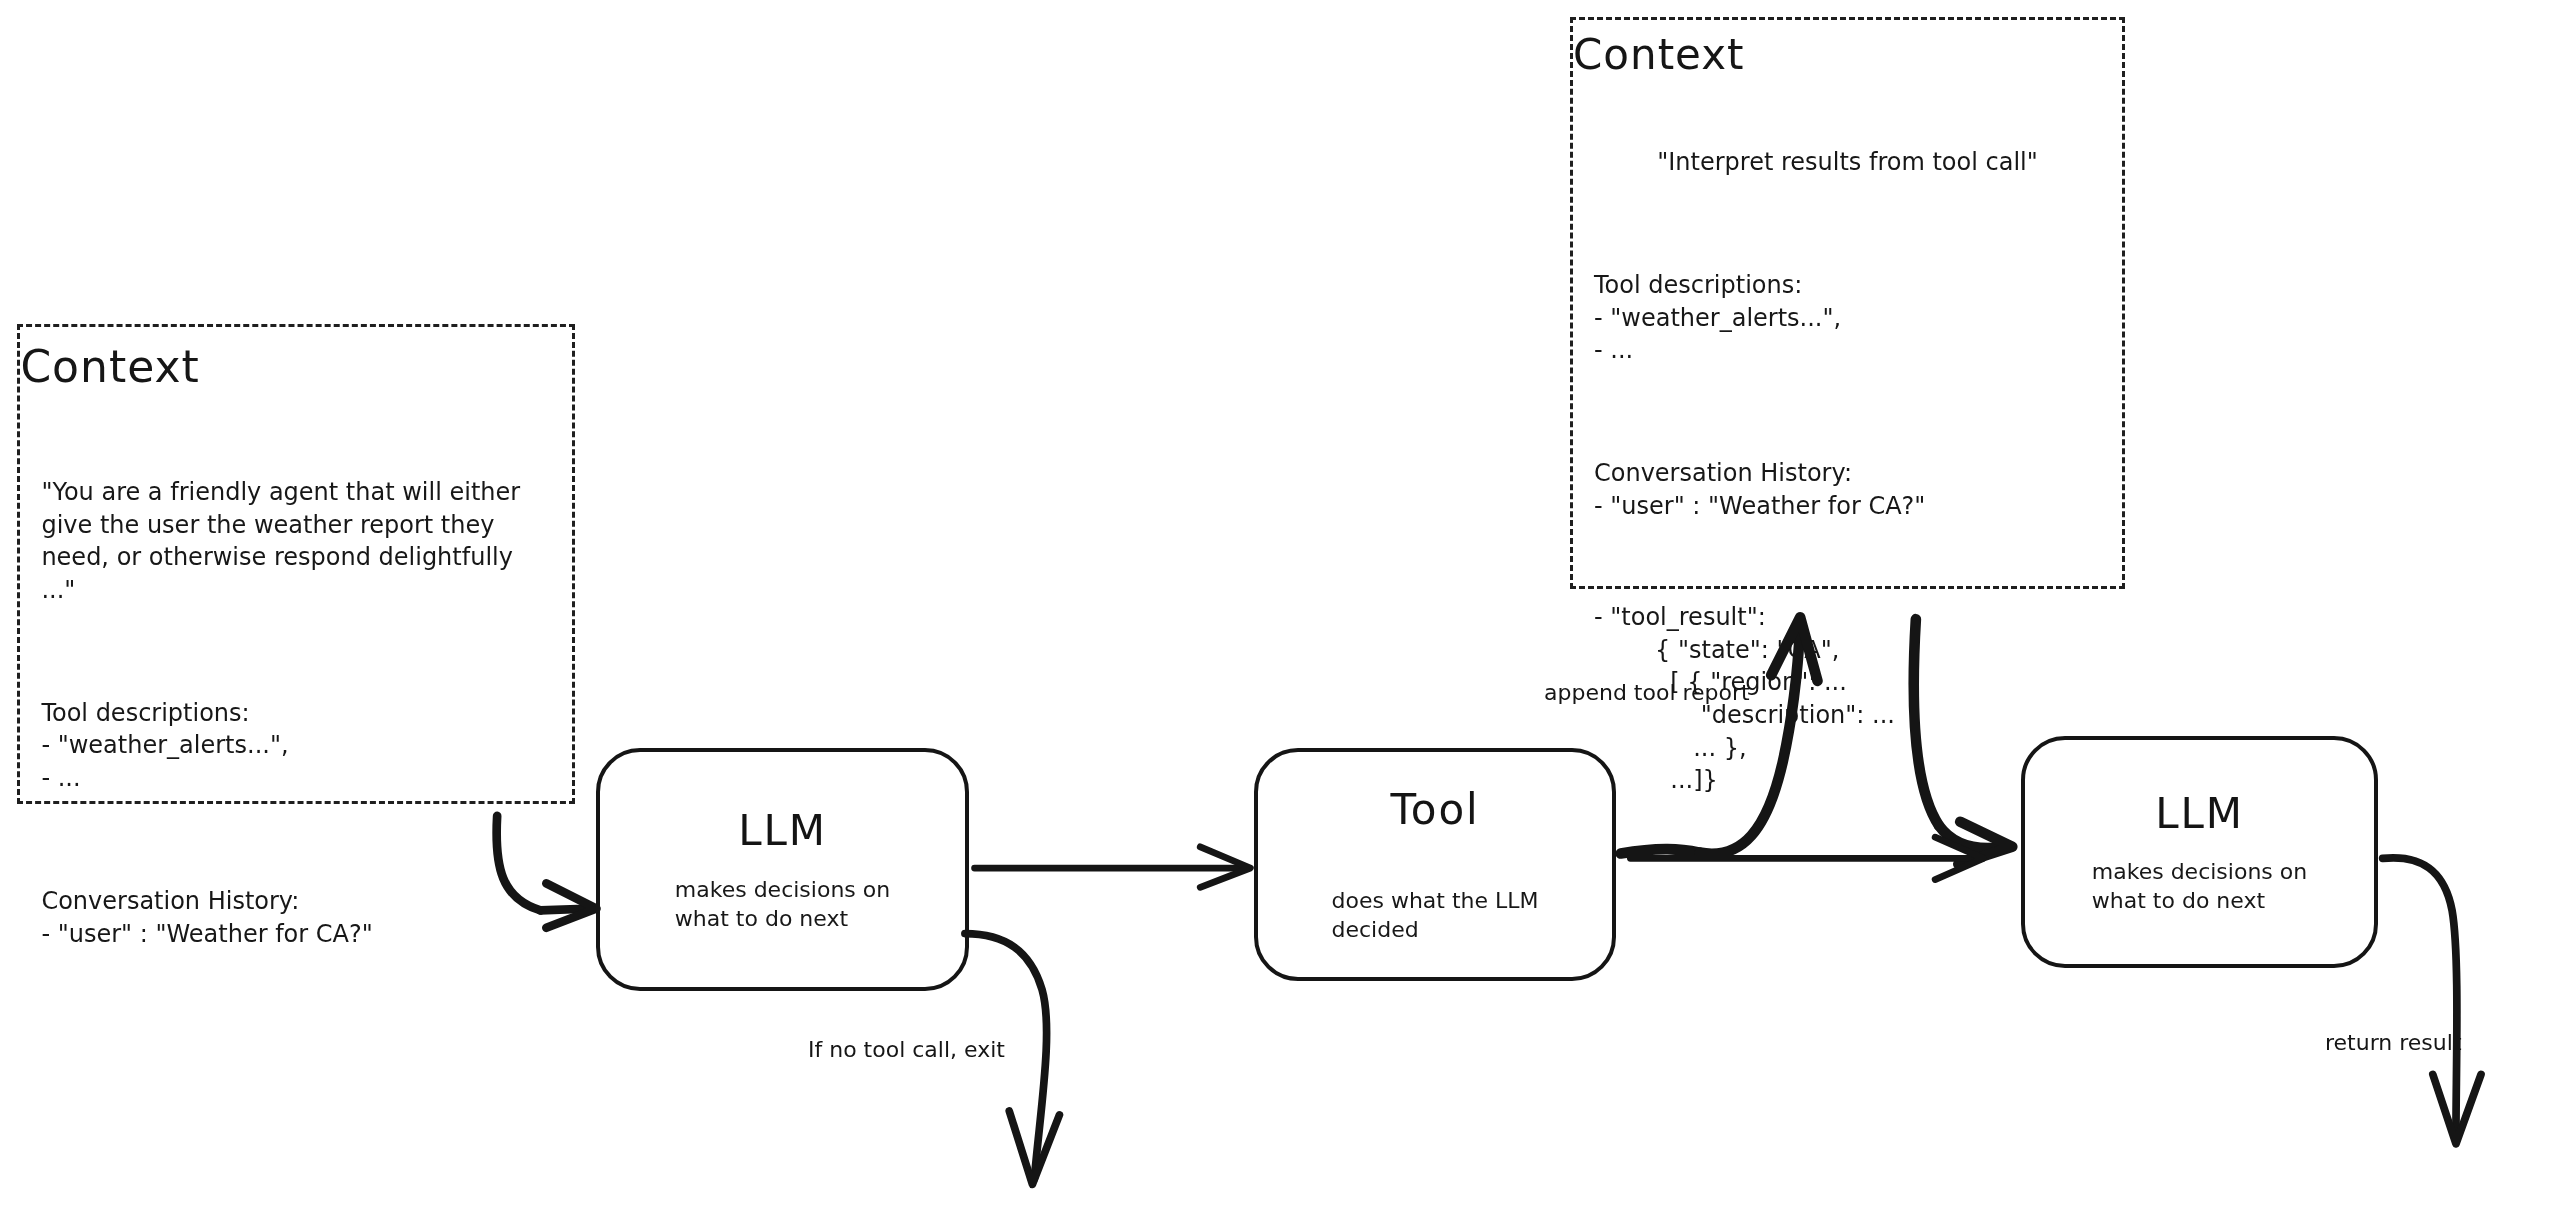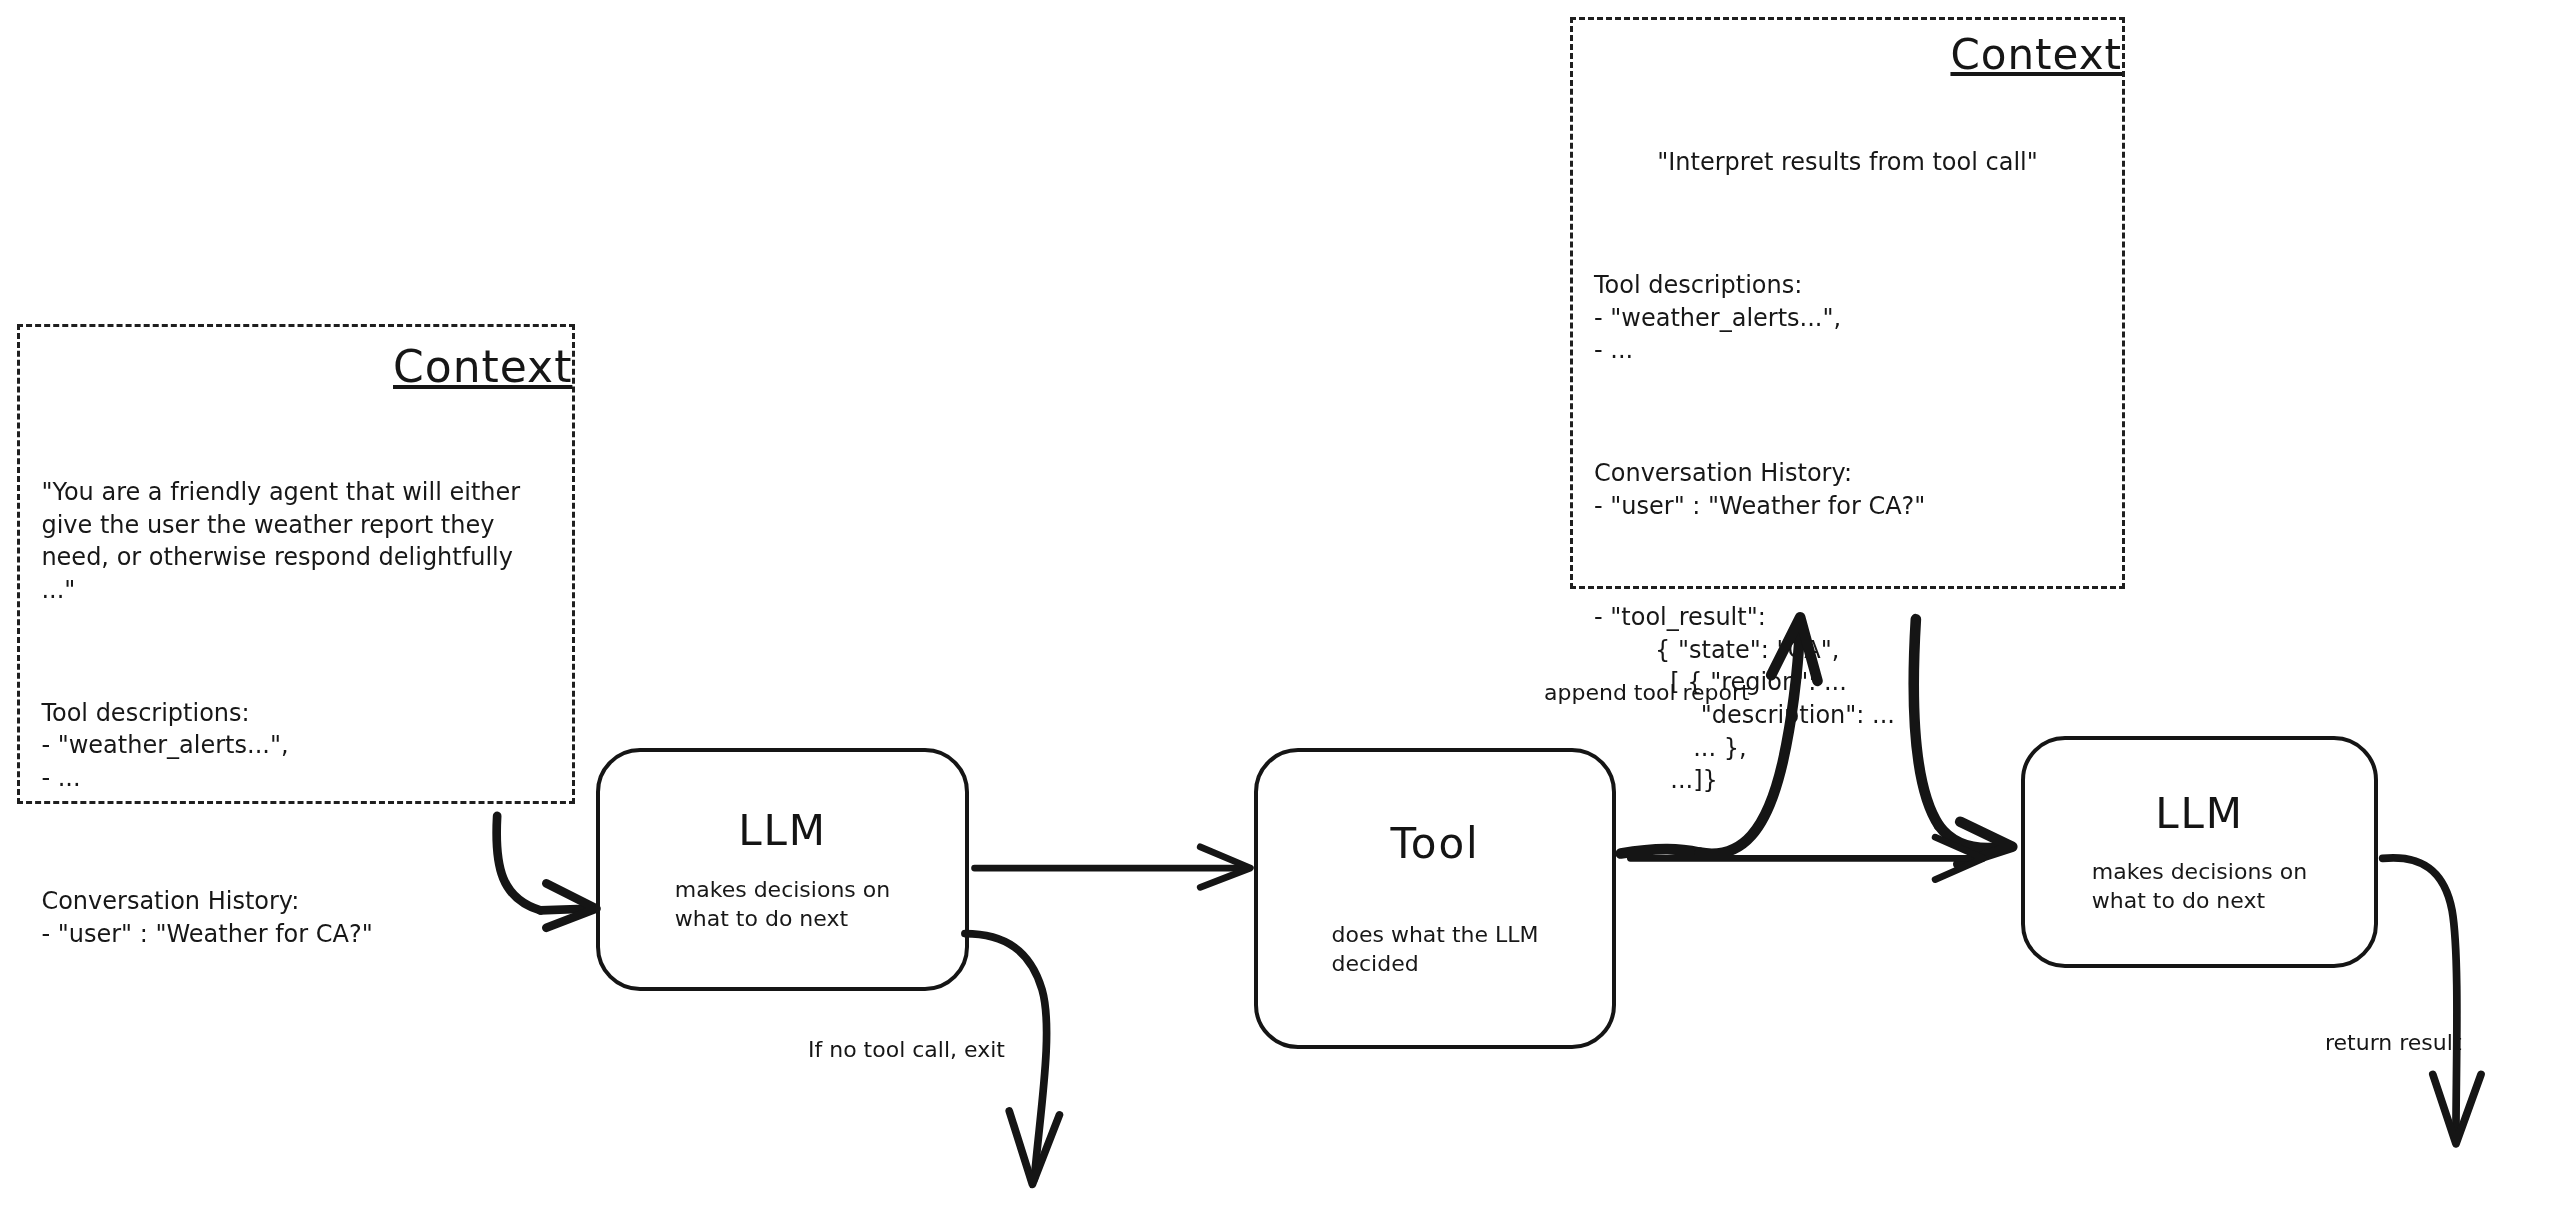--- a/index.html
+++ b/index.html
@@ -21,28 +21,27 @@
   .ctx-box {
     position: absolute;
     border: 3.9px dashed #1f1f1f;
     box-sizing: border-box;
     background: transparent;
   }
   #ctx-left  { left: 17.4px;   top: 324px; width: 558px;  height: 480px; }
   #ctx-right { left: 1570px; top: 17.4px;  width: 555px;  height: 572px; }
 
   .ctx-title {
-    text-align: right;
+    text-align: left;
     font-size: 44px;
     letter-spacing: 1px;
     font-weight: 400;
     font-family: "DejaVu Sans", sans-serif;
     color: #161616;
     margin-top: 13.5px;
-    text-decoration: underline;
   }
   #ctx-right .ctx-title { margin-top: 9.6px; font-size: 42px; }
 
   .ctx-body {
     padding: 0 21px;
     font-size: 24px;
     line-height: 1.36;
     color: #171717;
     white-space: pre-wrap;
   }
@@ -59,21 +58,21 @@
     border: 4.8px solid #151515;
     border-radius: 44px;
     box-sizing: border-box;
     background: #ffffff;
     display: flex;
     flex-direction: column;
     align-items: center;
     justify-content: center;
   }
   #node-llm1 { left: 596px;  top: 748px; width: 373px; height: 243px; }
-  #node-tool { left: 1254px; top: 748px; width: 362px; height: 301px; gap: 32px; }
+  #node-tool { left: 1254px; top: 748px; width: 362px; height: 233px; gap: 32px; }
   #node-llm2 { left: 2021px; top: 736px; width: 357px; height: 232px; }
 
   .node-title {
     font-size: 42px;
     letter-spacing: 1.9px;
     color: #141414;
     margin-bottom: 19.3px;
   }
   .node-sub {
     font-size: 22px;

